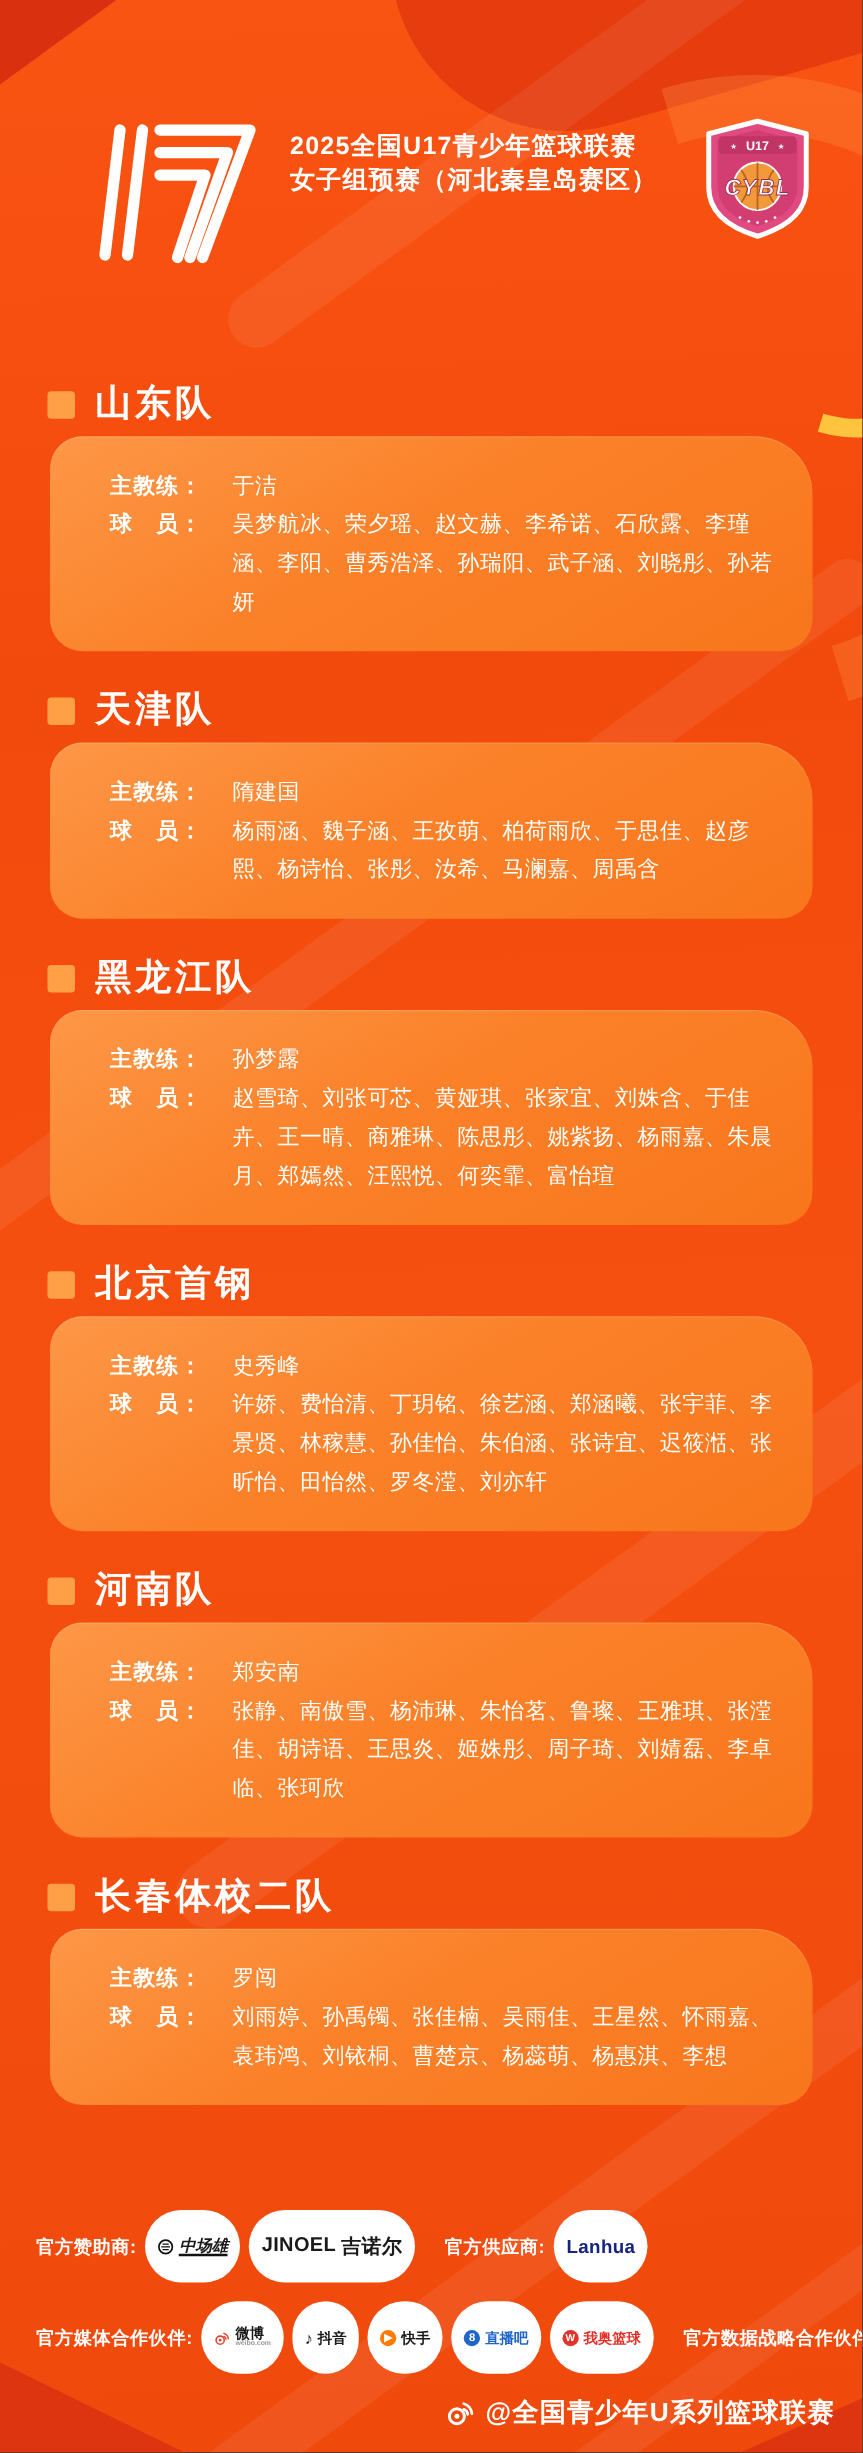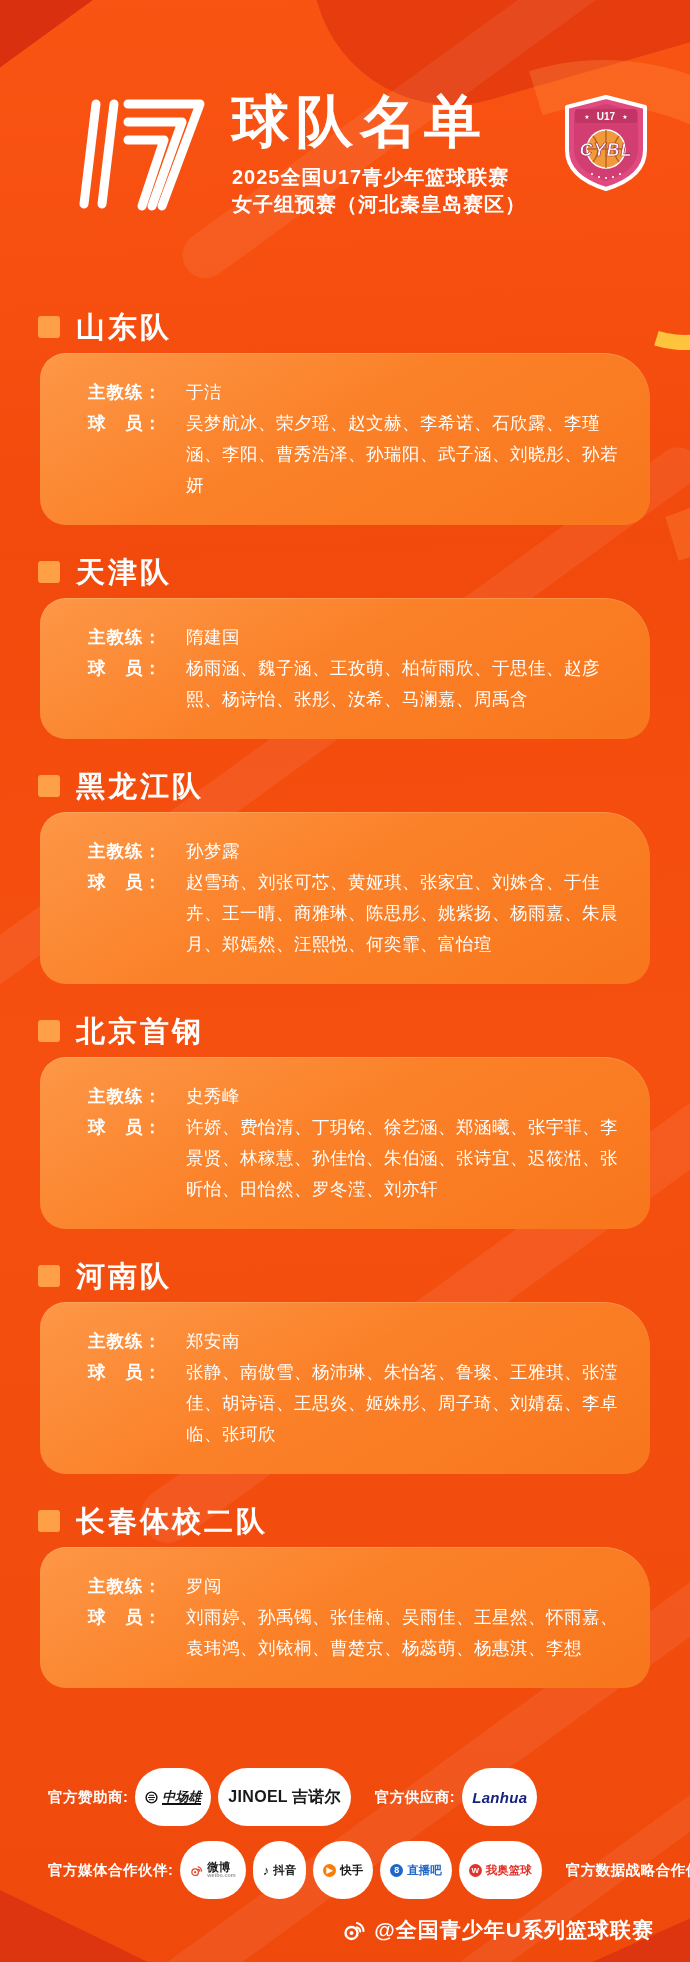--- a/index.html
+++ b/index.html
@@ -42,43 +42,43 @@
   .bullet{width:22px;height:22px;background:#ffa047;border-radius:3px;margin-right:16px;flex:none;}
   .team-name{margin:0;font-size:29px;font-weight:900;letter-spacing:3px;line-height:35px;}
   .card{margin:0 40px;border-radius:26px 46px 26px 26px;padding:24px 16px 24px 48px;
     background:linear-gradient(150deg,#fd9747 0%,#fb8129 45%,#f8761c 100%);
     box-shadow:inset 0 1px 0 rgba(255,255,255,.15);}
   .row{display:flex;font-size:17.5px;line-height:31px;}
   .row-label{font-weight:900;width:98px;flex:none;letter-spacing:1px;}
   .row-value{flex:1;font-weight:500;letter-spacing:.5px;}
 
   
-  .footer{position:absolute;left:48px;right:26px;top:1768px;z-index:2;}
+  .footer{position:absolute;left:29px;right:26px;top:1768px;z-index:2;}
   .f-row{display:flex;align-items:center;gap:7px;margin-bottom:15px;white-space:nowrap;}
   .f-label{font-size:14.5px;font-weight:900;letter-spacing:.5px;flex:none;}
   .pill{display:inline-flex;align-items:center;gap:4px;background:#fff;border-radius:999px;
     padding:18px 10px;height:22px;color:#1a1a1a;flex:none;}
   .zc-text{font-size:13px;font-style:italic;font-weight:900;border-bottom:2px solid #111;line-height:13px;}
   .jinoel{font-size:16px;font-weight:900;letter-spacing:.3px;}
-  .lanhua{font-size:15px;font-weight:900;font-style:italic;color:#16247e;letter-spacing:.3px;}
+  .lanhua{font-size:15px;font-weight:900;color:#16247e;letter-spacing:.3px;}
   .wb-wrap{display:flex;flex-direction:column;line-height:1;}
   .wb-txt{font-size:11.5px;font-weight:900;}
   .wb-sub{font-size:5.5px;color:#999;font-style:normal;font-weight:bold;}
   .p-txt{font-size:11.5px;font-weight:900;}
   .p-blue{color:#1f66c9;}
   .p-red{color:#e2332a;}
   .circle-ico{width:13px;height:13px;border-radius:50%;display:inline-flex;align-items:center;justify-content:center;
     color:#fff;font-size:9px;font-weight:900;flex:none;}
   .ico-8{background:#1f66c9;}
   .ico-w{background:#e2332a;font-size:8px;}
   .ico-ks{background:#ff7a00;}
   .note{font-size:13px;font-weight:900;color:#111;line-height:1;}
   .spacer{width:10px;flex:none;}
 
-  .handle{position:absolute;right:36px;top:1916px;z-index:2;display:flex;align-items:center;gap:8px;
+  .handle{position:absolute;right:22px;top:1916px;z-index:2;display:flex;align-items:center;gap:8px;
     font-size:21px;font-weight:900;letter-spacing:1px;}
 </style>
 </head>
 <body>
 
 <div class="poster">
 
   <div class="decor corner-tl"></div>
   <div class="decor corner-tl2"></div>
   <div class="decor corner-tr"></div>
@@ -98,21 +98,20 @@
       <svg class="num17" width="150" height="122" viewBox="0 0 150 122">
         <g fill="none" stroke="#ffffff" stroke-width="9" stroke-linecap="round" stroke-linejoin="round">
           <path d="M34 12 L22 112"></path>
           <path d="M52 12 L40 112"></path>
           <path d="M66 12 H138 L100 114"></path>
           <path d="M66 30 H120 L90 114"></path>
           <path d="M66 48 H102 L80 114"></path>
         </g>
       </svg>
       <div class="titles">
-        <h1 class="main-title">球队名单</h1>
         <div class="subtitle">
           <div>2025全国U17青少年篮球联赛</div>
           <div>女子组预赛（河北秦皇岛赛区）</div>
         </div>
       </div>
       <svg class="badge" width="88" height="98" viewBox="0 0 88 98">
         <path d="M44 3 L83 13 V56 Q83 83 44 95 Q5 83 5 56 V13 Z" fill="#e04a80" stroke="#ffffff" stroke-width="4" stroke-linejoin="round"></path>
         <path d="M44 10 L76 18 V55 Q76 77 44 87 Q12 77 12 55 V18 Z" fill="#d23d72"></path>
         <rect x="13" y="15" width="62" height="14" rx="3" fill="#c13463"></rect>
         <text x="44" y="26" text-anchor="middle" font-size="10" font-weight="bold" fill="#ffffff" font-family="Liberation Sans, sans-serif">U17</text>

